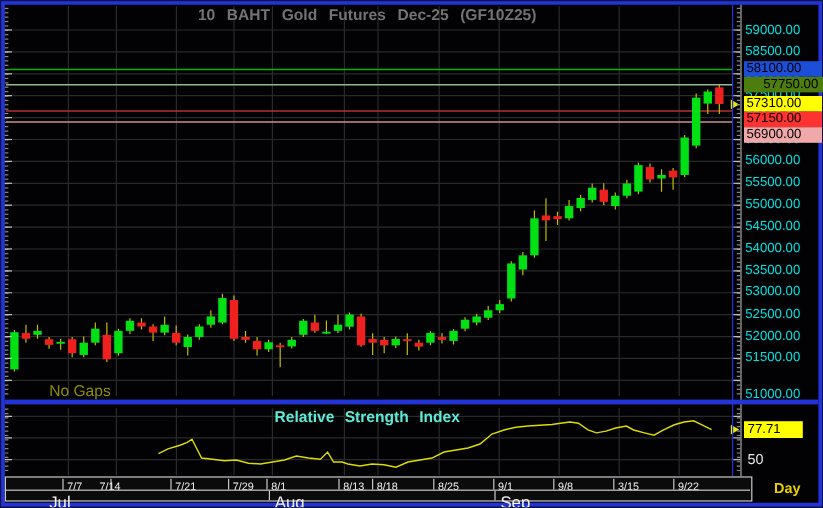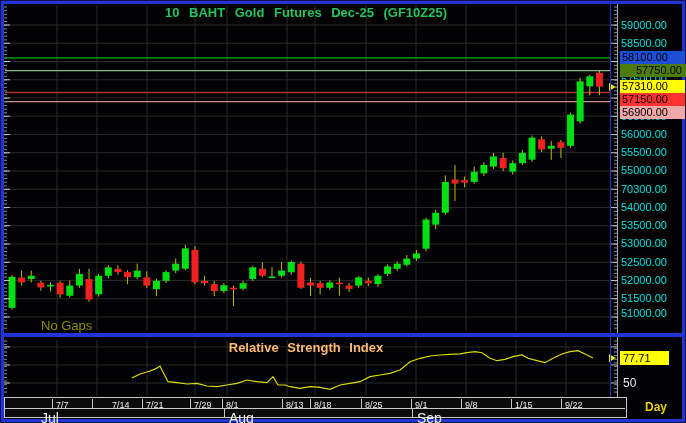--- a/index.html
+++ b/index.html
@@ -2,23 +2,23 @@
 <html><head>
 <meta charset="utf-8">
 <style>
   html,body{margin:0;padding:0;background:#000;}
   #frame{
     position:relative;width:686px;height:423px;background:#020204;
     overflow:hidden;font-family:"Liberation Sans",sans-serif;
     box-shadow: inset 0 0 0 1px #10104a, inset 0 0 0 4px #2334d6;
   }
   .abs{position:absolute;}
-  #price-title{top:5px;left:0;width:612px;text-align:center;color:#22c55e;
+  #price-title{top:5px;left:0;width:612px;text-align:center;color:#737373;
     font-size:13px;font-weight:bold;word-spacing:6px;}
-  #rsi-title{top:340px;left:0;width:612px;text-align:center;color:#fdba74;
+  #rsi-title{top:340px;left:0;width:612px;text-align:center;color:#5eead4;
     font-size:13px;font-weight:bold;word-spacing:5px;}
   #no-gaps{left:25px;top:318px;color:#8f8f00;font-size:13px;padding-left:16px;}
   #vector{top:0;left:0;}
   #vline-plot-edge{left:610px;top:4px;width:1px;height:393px;background:#2334d6;}
   #panel-divider{left:4px;top:333px;width:678px;height:4px;background:#2334d6;}
   #rsi-value-box{left:620px;top:351px;width:46px;height:14px;background:#ffff00;
     color:#000;font-size:11px;line-height:14px;padding-left:3px;font-weight:normal;}
   #rsi-level{left:623px;top:376px;color:#e8e8e8;font-size:12px;}
   #date-strip{left:4px;top:397px;width:621px;height:19px;background:#0b0b0b;
     border-top:1px solid #c8c8c8;border-bottom:1px solid #c8c8c8;border-left:1px solid #c8c8c8;border-right:1px solid #c8c8c8;}
@@ -472,62 +472,62 @@
   <div class="abs" id="yaxis" style="left:0;top:0;width:686px;height:333px;">
       <div class="ylab" style="position: absolute; top: 18.5px;">59000.00</div>
       <div class="ylab" style="position: absolute; top: 36.7482px;">58500.00</div>
       <div class="ylab" style="position: absolute; top: 54.9964px;">58000.00</div>
       <div class="ylab" style="position: absolute; top: 73.2445px;">57500.00</div>
       <div class="ylab" style="position: absolute; top: 91.4927px;">57000.00</div>
       <div class="ylab" style="position: absolute; top: 109.741px;">56500.00</div>
       <div class="ylab" style="position: absolute; top: 127.989px;">56000.00</div>
       <div class="ylab" style="position: absolute; top: 146.237px;">55500.00</div>
       <div class="ylab" style="position: absolute; top: 164.485px;">55000.00</div>
-      <div class="ylab" style="position: absolute; top: 182.734px;">70300.00</div>
+      <div class="ylab" style="position: absolute; top: 182.734px;">54500.00</div>
       <div class="ylab" style="position: absolute; top: 200.982px;">54000.00</div>
       <div class="ylab" style="position: absolute; top: 219.23px;">53500.00</div>
       <div class="ylab" style="position: absolute; top: 237.478px;">53000.00</div>
       <div class="ylab" style="position: absolute; top: 255.726px;">52500.00</div>
       <div class="ylab" style="position: absolute; top: 273.974px;">52000.00</div>
       <div class="ylab" style="position: absolute; top: 292.223px;">51500.00</div>
-      <div class="ylab" style="position: absolute; top: 307px;">51000.00</div>
+      <div class="ylab" style="position: absolute; top: 323px;">51000.00</div>
       <div class="hlbox" style="position: absolute; top: 51px; background: #1d4ed8;">58100.00</div>
       <div class="hlbox" style="position: absolute; top: 64px; background: #4d7c0f; padding-left: 16px;">57750.00</div>
       <div class="hlbox" style="position: absolute; top: 80px; background: rgb(255, 255, 0);">57310.00</div>
       <div class="hlbox" style="position: absolute; top: 93px; background: rgb(255, 50, 50);">57150.00</div>
       <div class="hlbox" style="position: absolute; top: 106px; background: rgb(240, 168, 168);">56900.00</div>
     </div>
 
   <div class="abs" id="rsi-title">Relative Strength Index</div>
   <div class="abs" id="rsi-value-box">77.71</div>
   <div class="abs" id="rsi-level">50</div>
 
   <div class="abs" id="date-strip">
       <div class="dtick" style="left: 47px;"></div>
       <div class="dlab" style="left: 51px;">7/7</div>
       <div class="dtick" style="left: 87px;"></div>
-      <div class="dlab" style="left: 107px;">7/14</div>
+      <div class="dlab" style="left: 78px;">7/14</div>
       <div class="dtick" style="left: 137px;"></div>
       <div class="dlab" style="left: 141px;">7/21</div>
       <div class="dtick" style="left: 185px;"></div>
       <div class="dlab" style="left: 189px;">7/29</div>
       <div class="dtick" style="left: 217px;"></div>
       <div class="dlab" style="left: 221px;">8/1</div>
       <div class="dtick" style="left: 277px;"></div>
       <div class="dlab" style="left: 281px;">8/13</div>
       <div class="dtick" style="left: 305px;"></div>
       <div class="dlab" style="left: 309px;">8/18</div>
       <div class="dtick" style="left: 356px;"></div>
       <div class="dlab" style="left: 360px;">8/25</div>
       <div class="dtick" style="left: 406px;"></div>
       <div class="dlab" style="left: 410px;">9/1</div>
       <div class="dtick" style="left: 456px;"></div>
       <div class="dlab" style="left: 460px;">9/8</div>
       <div class="dtick" style="left: 506px;"></div>
-      <div class="dlab" style="left: 510px;">1/15</div>
+      <div class="dlab" style="left: 510px;">3/15</div>
       <div class="dtick" style="left: 556px;"></div>
       <div class="dlab" style="left: 560px;">9/22</div>
       <div class="mlab" style="left: 36px;">Jul</div>
       <div class="mlab" style="left: 224px;">Aug</div>
       <div class="mlab" style="left: 412px;">Sep</div>
       <div class="msep" style="left: 219px;"></div>
       <div class="msep" style="left: 407px;"></div>
     </div>
   <div class="abs" id="date-strip-mid"></div>
   <div class="abs" id="day-label">Day</div>

